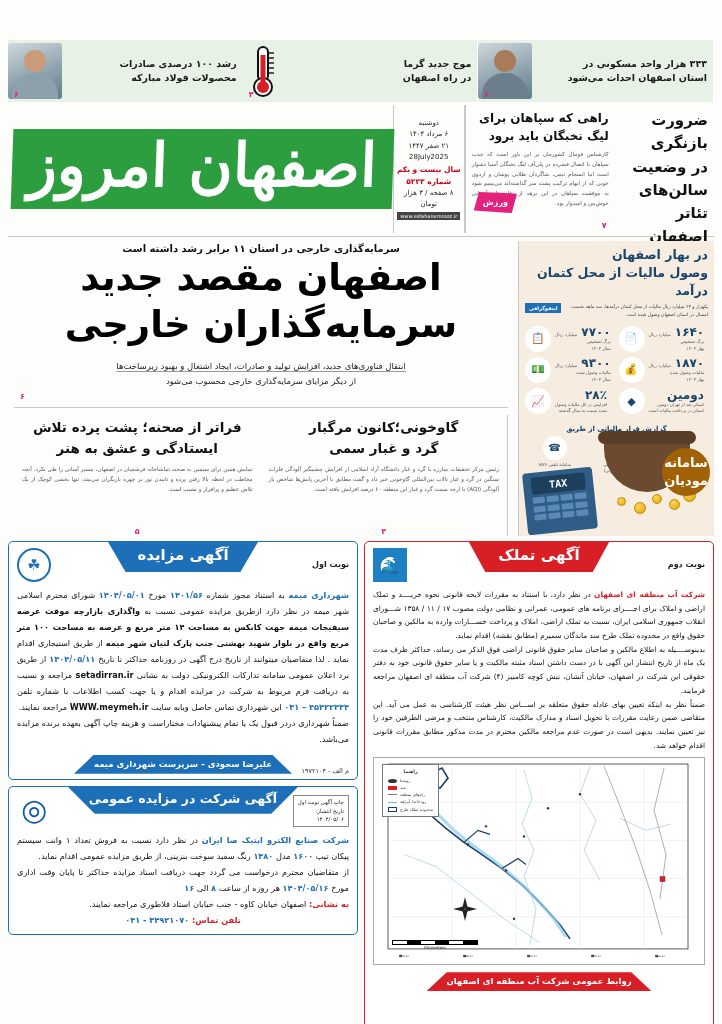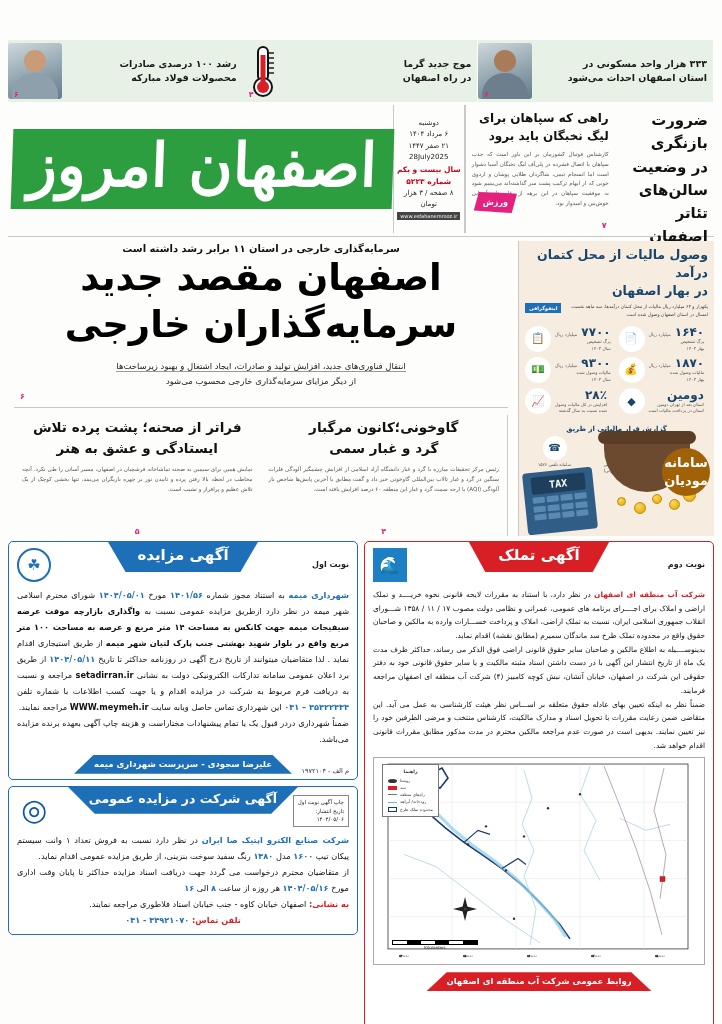--- a/index.html
+++ b/index.html
@@ -490,22 +490,22 @@
         <div class="hero-card">
           <h3>گاوخونی؛کانون مرگبار<br>گرد و غبار سمی</h3>
           <p>رئیس مرکز تحقیقات مبارزه با گرد و غبار دانشگاه آزاد اسلامی از افزایش چشمگیر آلودگی فلزات سنگین در گرد و غبار تالاب بین‌المللی گاوخونی خبر داد و گفت مطابق با آخرین پایش‌ها شاخص بار آلودگی (AQI) با ارجه سمت گرد و غبار این منطقه ۶۰ درصد افزایش یافته است.</p>
           <span class="pg">۴</span>
         </div>
       </div>
     </div>
 
     <div class="info-col">
       <div class="info-head">
+        <h3>در بهار اصفهان</h3>
         <h3>وصول مالیات از محل کتمان درآمد</h3>
-        <h3>در بهار اصفهان</h3>
         <div class="info-sub">
           <span class="info-badge">اینفوگرافی</span>
           <p>یکهزار و ۶۴ میلیارد ریال مالیات از محل کتمان درآمدها، سه ماهه نخست امسال در استان اصفهان وصول شده است</p>
         </div>
       </div>
 
       <div class="info-grid">
         <div class="stat">
           <div class="stat-ico">📄</div>
           <div class="stat-txt">

